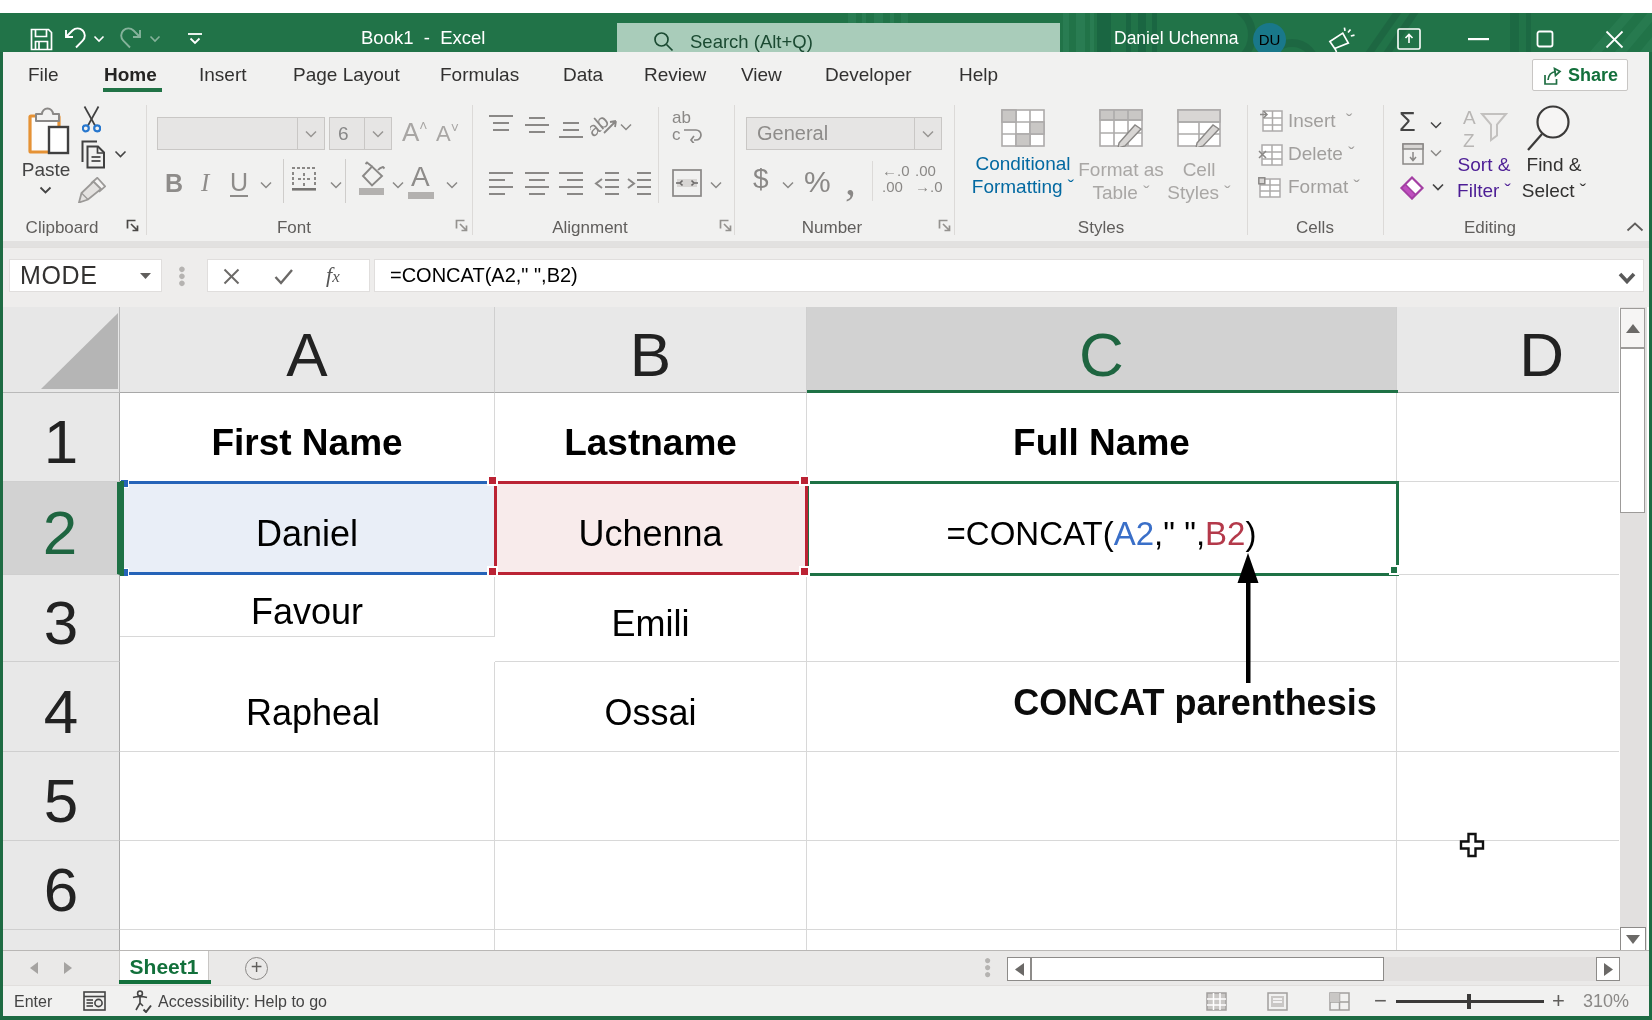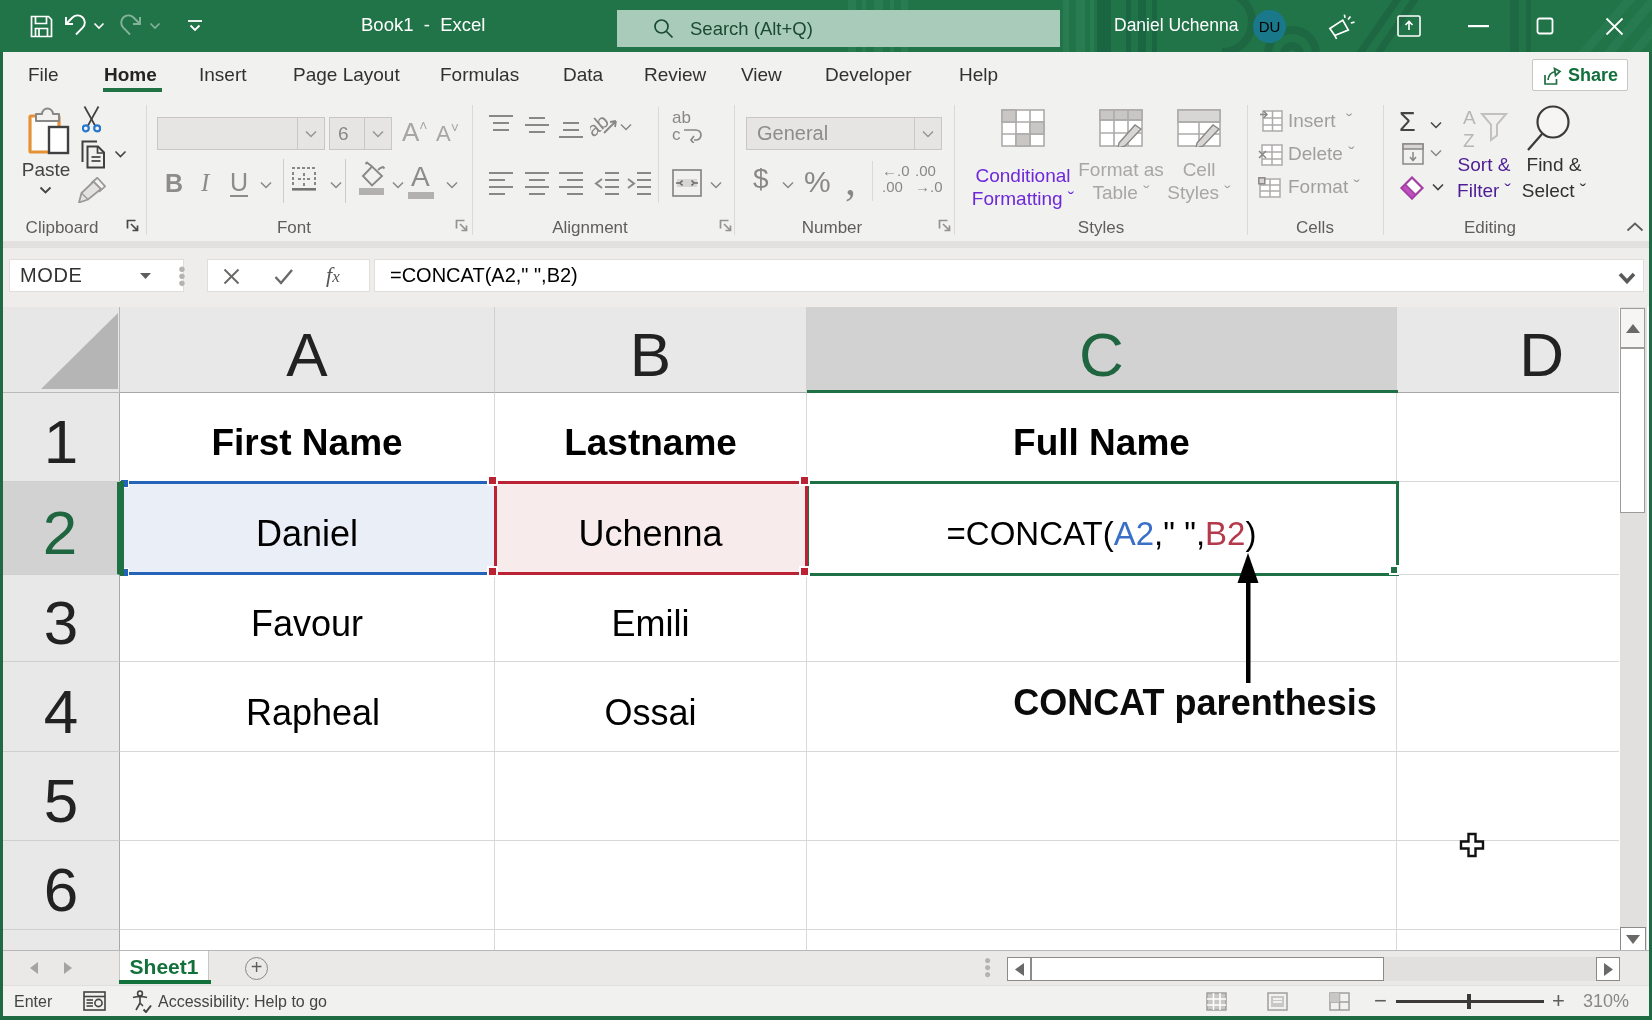--- a/index.html
+++ b/index.html
@@ -1,41 +1,41 @@
 <!DOCTYPE html>
 <html><head>
 <meta charset="utf-8">
 <style>
   * { margin:0; padding:0; box-sizing:border-box; }
   html,body { width:1652px; height:1020px; overflow:hidden; }
   body { font-family:"Liberation Sans", sans-serif; position:relative; background:#fff; }
   .abs { position:absolute; }
 
   
-  #titlebar { left:0; top:0; width:1652px; height:64px; background:#217348; overflow:hidden; }
+  #titlebar { left:0; top:13px; width:1652px; height:64px; background:#217348; overflow:hidden; }
   #titlebar svg.deco { position:absolute; left:0; top:0; }
   .tb-txt { color:#fff; font-size:20px; }
   #searchbox { left:617px; top:10px; width:443px; height:37px; background:#a9ccba; display:flex; align-items:center; color:#1b4a32; font-size:18.5px; }
   #searchbox svg { margin-left:36px; margin-right:16px; }
 
   
   #tabrow { left:0; top:52px; width:1652px; height:45px; background:#f1f1f0; }
   .rtab { position:absolute; top:0; height:45px; display:flex; align-items:center; font-size:19px; color:#323130; }
   #sharebtn { right:24px; top:7px; width:96px; height:32px; border:1px solid #c8c6c4; border-radius:2px; background:#fff; display:flex; align-items:center; justify-content:center; color:#13703c; font-size:18px; font-weight:bold; gap:6px;}
 
   
   #ribbon { left:0; top:97px; width:1652px; height:150px; background:#f1f1f0; border-bottom:1px solid #e1dfdd; }
   .gsep { position:absolute; top:8px; height:130px; width:1px; background:#dcdad8; }
   .glabel { position:absolute; top:121px; font-size:17px; color:#605e5c; text-align:center; }
   .dlauncher { position:absolute; top:122px; width:13px; height:13px; color:#7a7977; }
   .dim { color:#a8a6a4; }
 
   
   #fbar { left:0; top:247px; width:1652px; height:60px; background:#eeedec; border-top:1px solid #e1dfdd; }
-  #namebox { left:9px; top:11px; width:175px; height:33px; background:#fff; border:1px solid #e0dedd; color:#323130; font-size:20px; display:flex; align-items:center; }
+  #namebox { left:9px; top:11px; width:153px; height:33px; background:#fff; border:1px solid #e0dedd; color:#323130; font-size:25px; display:flex; align-items:center; }
   #fxbox { left:207px; top:11px; width:163px; height:33px; background:#fff; border:1px solid #e0dedd; }
   #finput { left:374px; top:11px; width:1270px; height:33px; background:#fff; border:1px solid #e0dedd; font-size:20px; color:#000; display:flex; align-items:center; }
 
   
   #grid { left:3px; top:307px; width:1649px; height:643px; background:#fff; }
   .colhdr { position:absolute; top:0; height:86px; background:#e8e8e8; border-right:1px solid #cfcfcf; border-bottom:1px solid #a8a8a8; display:flex; align-items:center; justify-content:center; padding-top:9px; font-size:62px; color:#222; }
   .rowhdr { position:absolute; left:0; width:117px; background:#e8e8e8; border-right:1px solid #a8a8a8; border-bottom:1px solid #cfcfcf; display:flex; align-items:center; justify-content:center; padding-top:9px; font-size:62px; color:#222; }
   .cell { position:absolute; display:flex; align-items:center; justify-content:center; padding-top:12px; font-size:36px; color:#000; border-right:1px solid #d8d8d8; border-bottom:1px solid #d8d8d8; }
 
   
@@ -386,21 +386,21 @@
     <svg class="abs" style="left:1001px;top:12px" width="44" height="38" viewBox="0 0 44 38" fill="none" stroke="#adabaa" stroke-width="1.6">
       <rect x="1" y="1" width="42" height="36" fill="#fff"></rect>
       <line x1="1" y1="13" x2="43" y2="13"></line>
       <line x1="1" y1="25" x2="43" y2="25"></line>
       <line x1="15" y1="1" x2="15" y2="37"></line>
       <line x1="29" y1="1" x2="29" y2="37"></line>
       <rect x="1" y="1" width="14" height="12" fill="#c9c7c5"></rect>
       <rect x="29" y="13" width="14" height="12" fill="#c9c7c5"></rect>
       <rect x="15" y="25" width="14" height="12" fill="#c9c7c5"></rect>
     </svg>
-    <div class="abs" style="left:963px;top:67px;width:120px;text-align:center;font-size:19px;color:#6d28d9;line-height:23px">Conditional<br>Formatting ˇ</div>
+    <div class="abs" style="left:963px;top:55px;width:120px;text-align:center;font-size:19px;color:#0369a1;line-height:23px">Conditional<br>Formatting ˇ</div>
     <svg class="abs" style="left:1099px;top:12px" width="44" height="38" viewBox="0 0 44 38" fill="none" stroke="#adabaa" stroke-width="1.6">
       <rect x="1" y="1" width="42" height="36" fill="#fff"></rect>
       <rect x="1" y="1" width="42" height="10" fill="#c9c7c5"></rect>
       <line x1="1" y1="11" x2="43" y2="11"></line>
       <line x1="1" y1="24" x2="43" y2="24"></line>
       <line x1="15" y1="1" x2="15" y2="37"></line>
       <line x1="29" y1="1" x2="29" y2="37"></line>
       <path d="M20 34 L36 16 l6 4 L26 37 l-7 2 z" fill="#d8d6d4" stroke="#8a8886" stroke-width="1.4"></path>
     </svg>
     <div class="abs" style="left:1061px;top:61px;width:120px;text-align:center;font-size:19px;color:#a9a7a5;line-height:23px">Format as<br>Table ˇ</div>
@@ -533,21 +533,21 @@
     <div class="cell" style="left:804px;top:86px;width:590px;height:89px;font-weight:bold;font-size:37px">Full Name</div>
     <div class="cell" style="left:1394px;top:86px;width:222px;height:89px;border-right:none"></div>
 
     <div class="cell" style="left:117px;top:175px;width:375px;height:93px;background:#e9eef7">Daniel</div>
     <div class="cell" style="left:492px;top:175px;width:312px;height:93px;background:#f8ebeb">Uchenna</div>
     <div class="cell" style="left:804px;top:175px;width:590px;height:93px;font-size:33px">
       <span>=CONCAT(<span style="color:#3a6fc8">A2</span>," ",<span style="color:#b4394a">B2</span>)</span>
     </div>
     <div class="cell" style="left:1394px;top:175px;width:222px;height:93px;border-right:none"></div>
 
-    <div class="cell" style="left:117px;top:268px;width:375px;height:87px;">Favour</div>
+    <div class="cell" style="left:117px;top:268px;width:375px;height:62px;">Favour</div>
     <div class="cell" style="left:492px;top:268px;width:312px;height:87px;">Emili</div>
     <div class="cell" style="left:804px;top:268px;width:590px;height:87px;"></div>
     <div class="cell" style="left:1394px;top:268px;width:222px;height:87px;border-right:none"></div>
 
     <div class="cell" style="left:117px;top:355px;width:375px;height:90px;padding-left:12px;">Rapheal</div>
     <div class="cell" style="left:492px;top:355px;width:312px;height:90px;">Ossai</div>
     <div class="cell" style="left:804px;top:355px;width:590px;height:90px;"></div>
     <div class="cell" style="left:1394px;top:355px;width:222px;height:90px;border-right:none"></div>
 
     <div class="cell" style="left:117px;top:445px;width:375px;height:89px;"></div>

